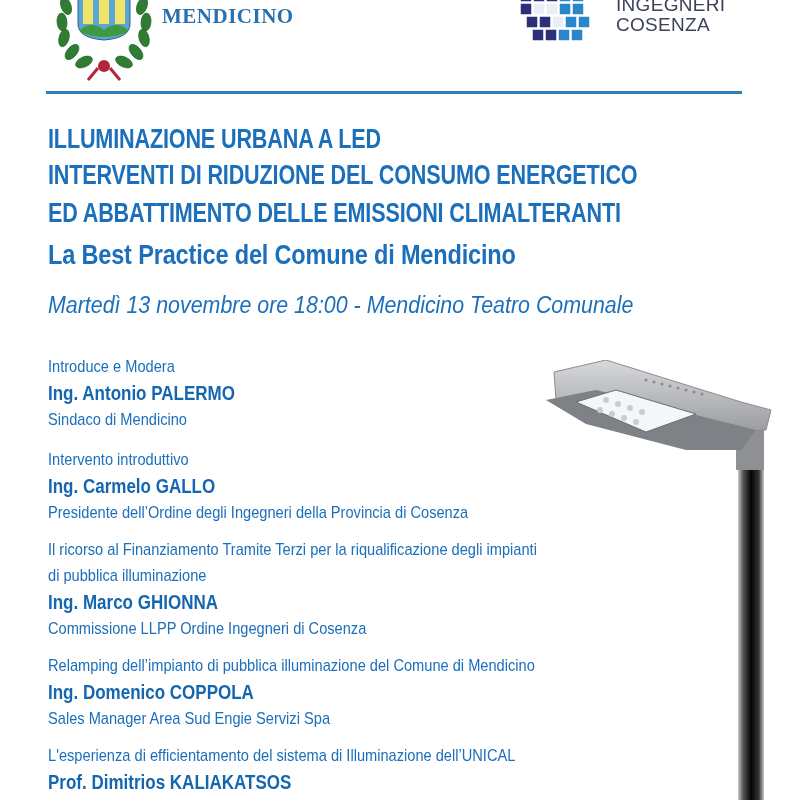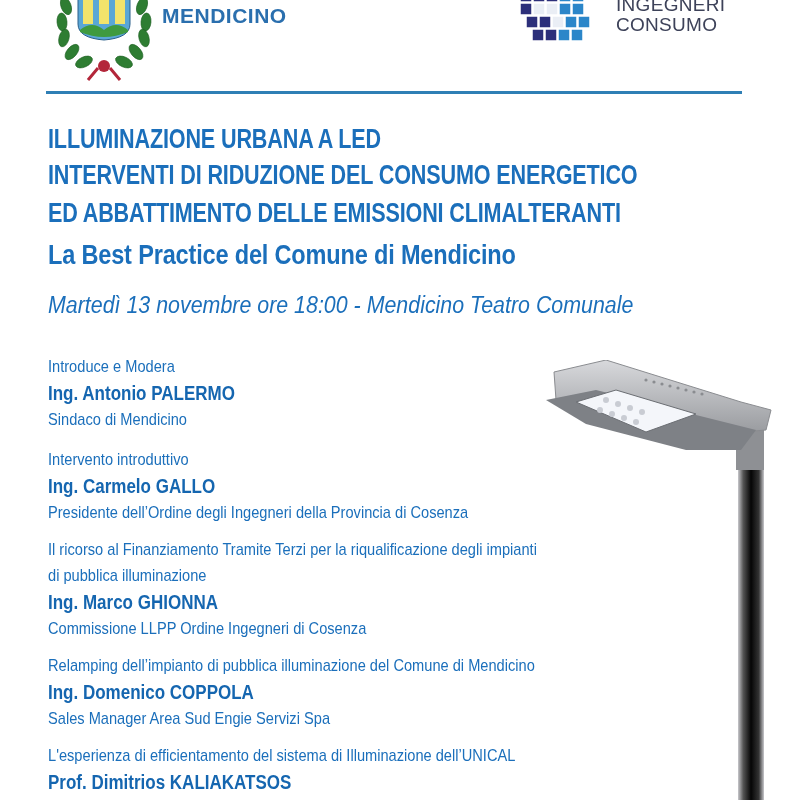--- a/index.html
+++ b/index.html
@@ -5,21 +5,21 @@
   html, body { margin:0; padding:0; }
   body {
     width:800px; height:800px; overflow:hidden; background:#ffffff;
     position:relative; font-family:"Liberation Sans", sans-serif;
   }
   .abs { position:absolute; }
 
   
   #crest { left:52px; top:-14px; width:104px; height:96px; }
   #mendicino-text {
-    left:162px; top:4px; font-family:Liberation Sans, sans-serif;
+    left:162px; top:4px; font-family:Liberation Serif, serif;
     font-weight:bold; font-size:21px; color:#2a6fae; letter-spacing:0.5px;
   }
   #cube { left:518px; top:-10px; width:90px; height:58px; }
   #ingegneri-text {
     left:616px; top:-5px; font-family:"Liberation Sans", sans-serif;
     font-size:19px; line-height:20px; color:#3d4259; letter-spacing:0.3px;
     font-weight:normal;
   }
 
   #divider { left:46px; top:91px; width:696px; height:3px; background:#2f7fb5; }
@@ -100,21 +100,21 @@
     <rect x="47" y="26" width="12" height="12" fill="#2b86c9"></rect>
     <rect x="60" y="26" width="12" height="12" fill="#2b86c9"></rect>
     <rect x="14" y="39" width="12" height="12" fill="#2c2f7a"></rect>
     <rect x="27" y="39" width="12" height="12" fill="#2c2f7a"></rect>
     <rect x="40" y="39" width="12" height="12" fill="#2b86c9"></rect>
     <rect x="53" y="39" width="12" height="12" fill="#2b86c9"></rect>
   </g>
 </svg>
 <div id="ingegneri-text" class="abs">
   <div>INGEGNERI</div>
-  <div>CONSUMO</div>
+  <div>COSENZA</div>
 </div>
 
 <div id="divider" class="abs"></div>
 
 <div id="t1" class="title">ILLUMINAZIONE URBANA A LED</div>
 <div id="t2" class="title">INTERVENTI DI RIDUZIONE DEL CONSUMO ENERGETICO</div>
 <div id="t3" class="title">ED ABBATTIMENTO DELLE EMISSIONI CLIMALTERANTI</div>
 <div id="t4" class="title">La Best Practice del Comune di Mendicino</div>
 
 <div id="event-line" class="abs">Martedì 13 novembre ore 18:00 - Mendicino Teatro Comunale</div>

